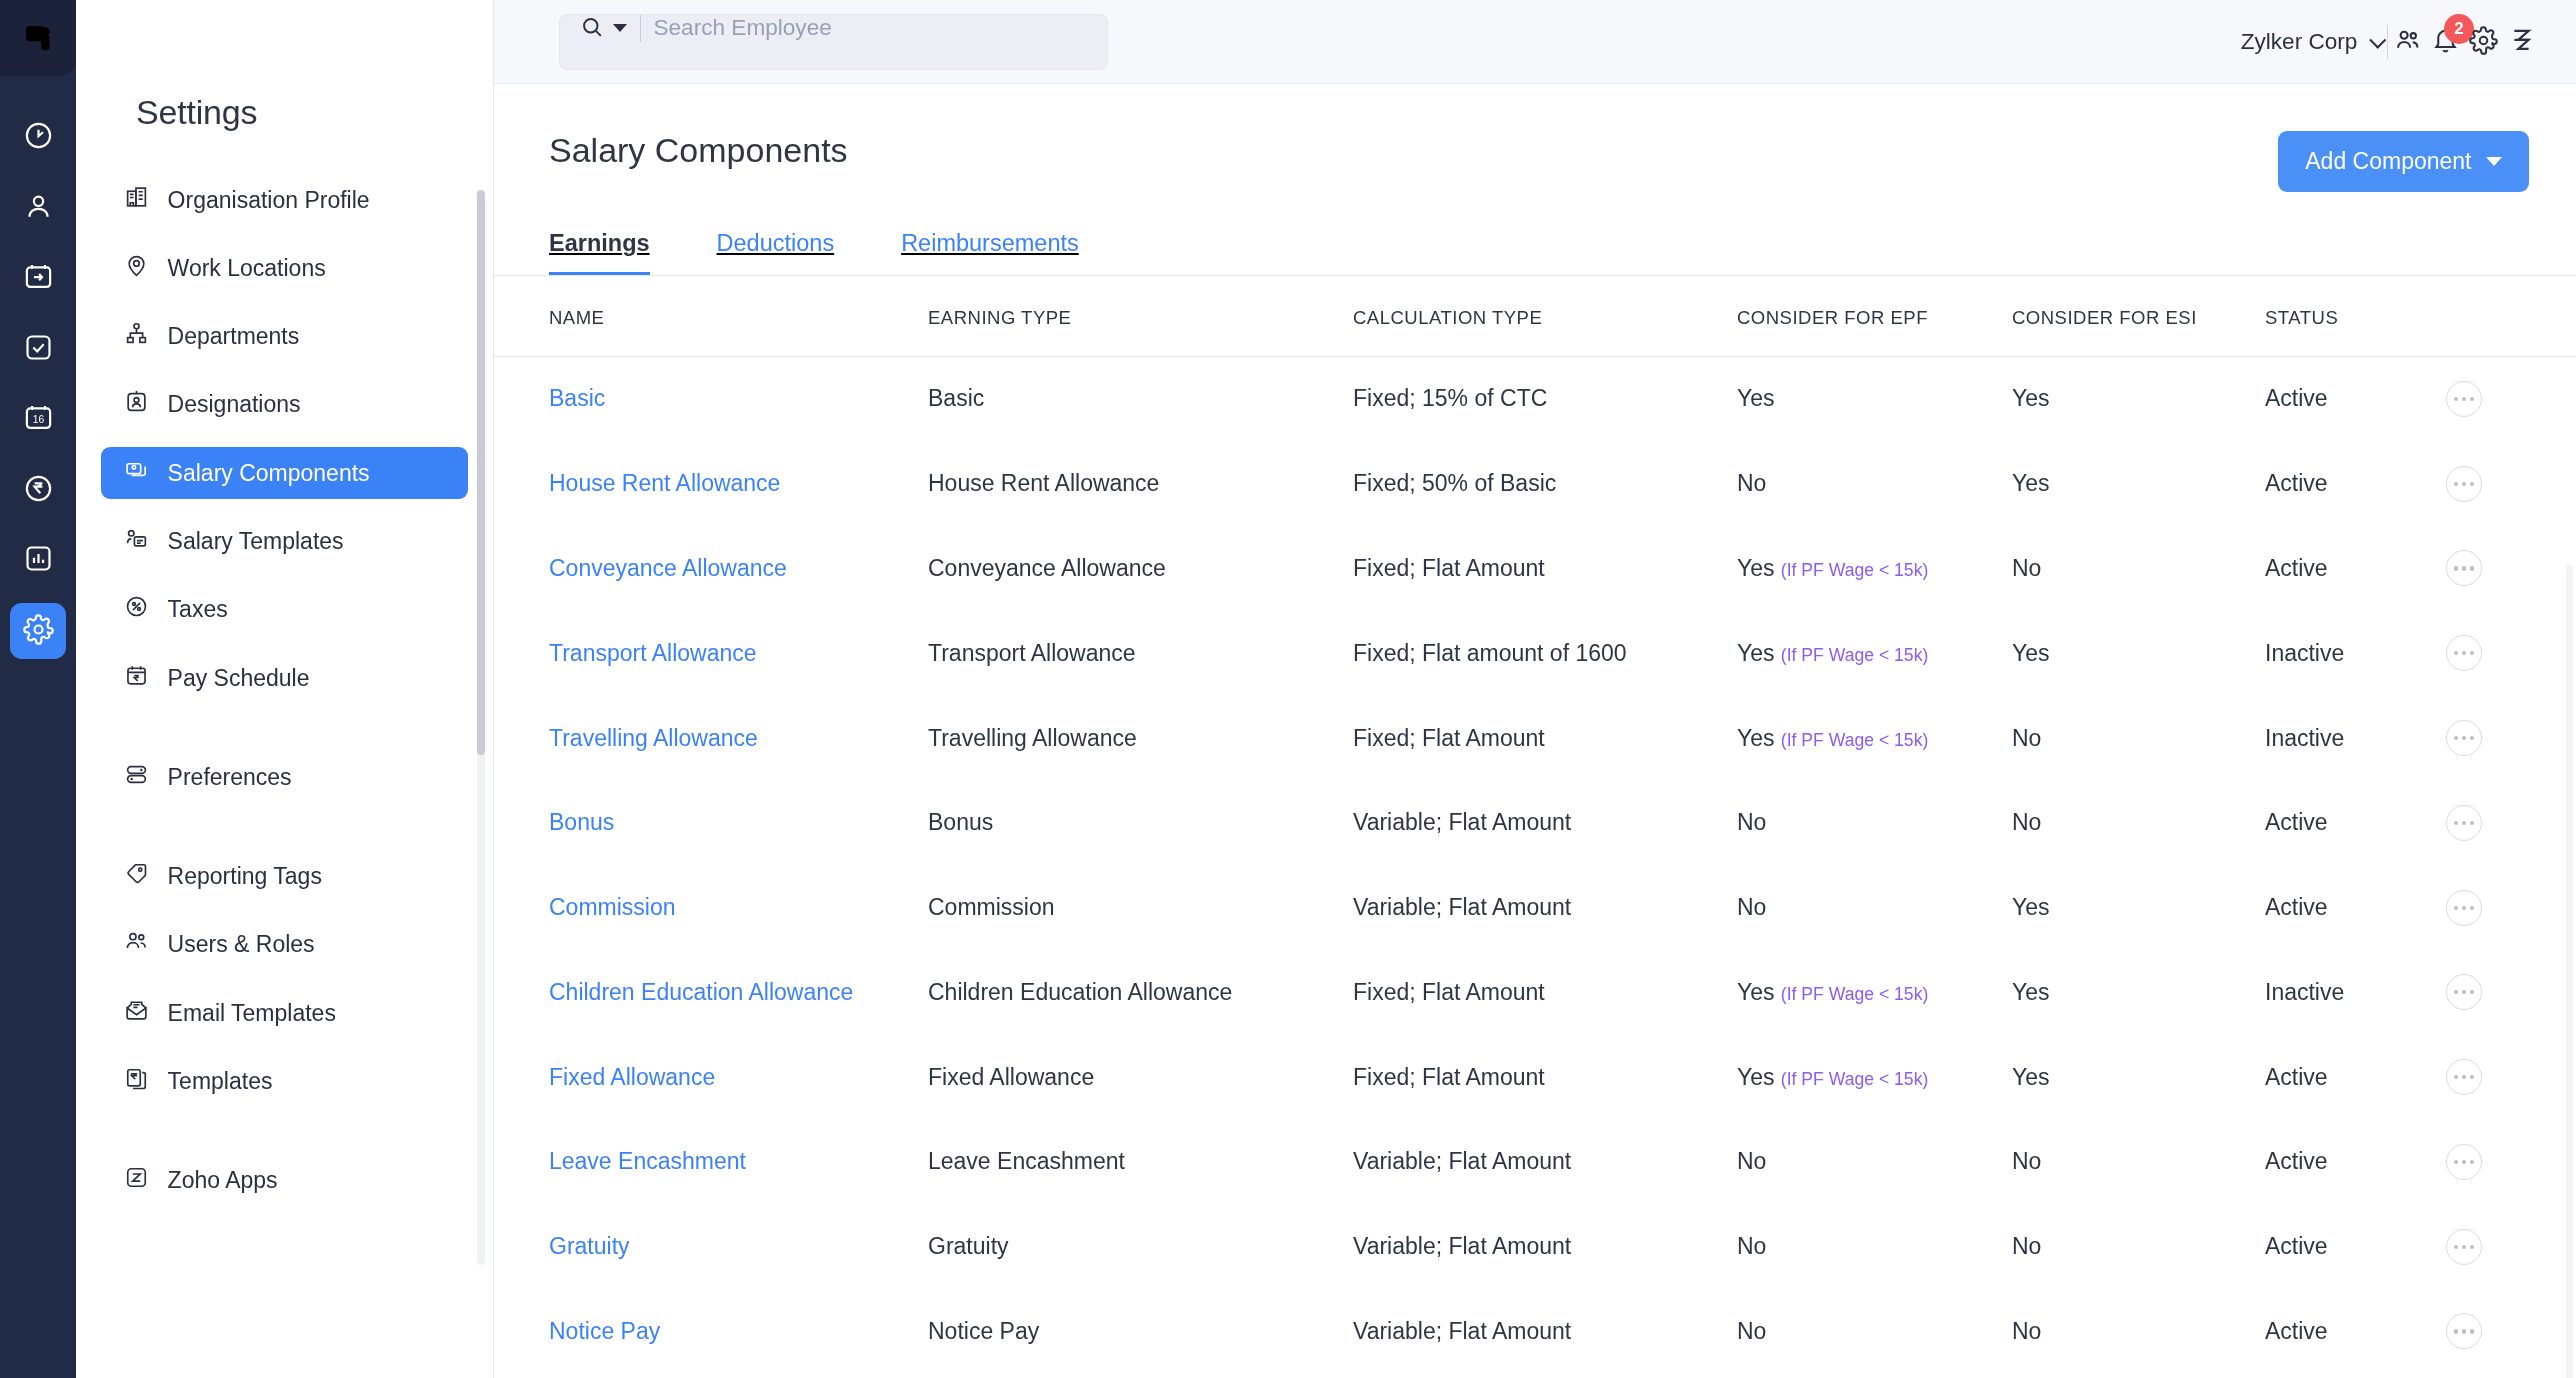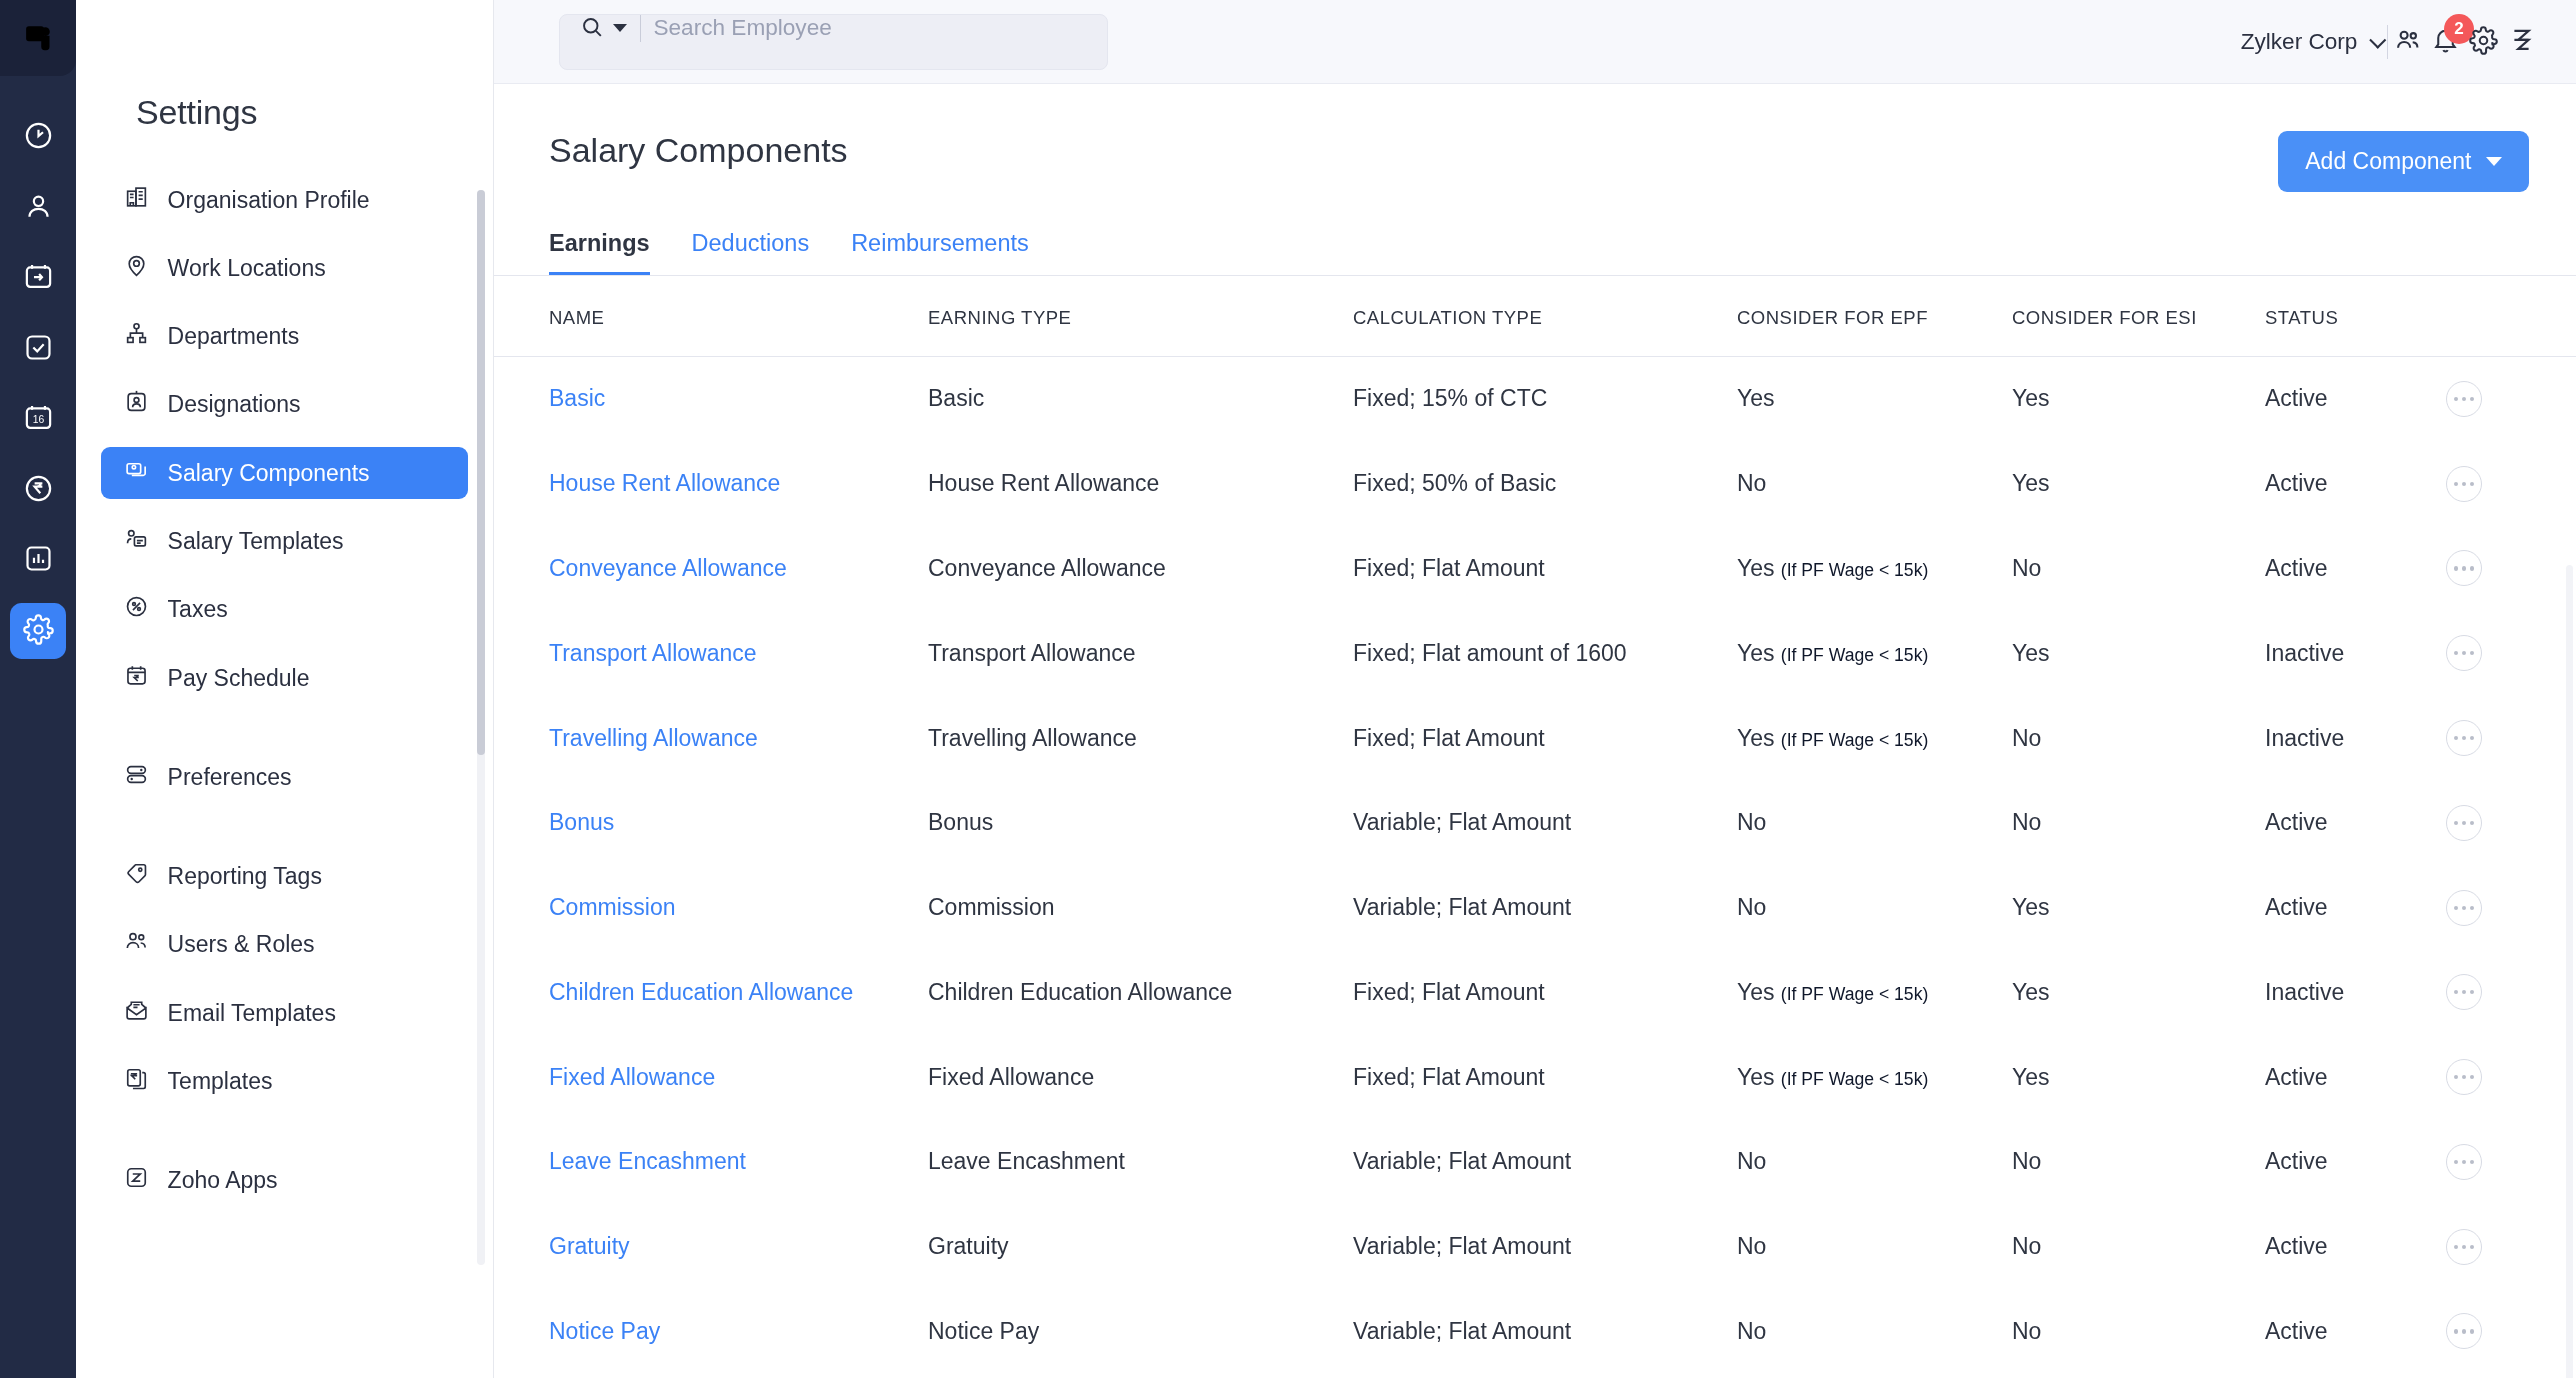--- a/index.html
+++ b/index.html
@@ -112,22 +112,23 @@
   .add-btn {
     background: #4a90f7; color: #fff; border: none; border-radius: 9px;
     height: 61px; padding: 0 27px; font-size: 23px;
     font-family: "Liberation Sans", sans-serif; cursor: pointer;
     display: flex; align-items: center; gap: 14.5px;
   }
   .add-btn .dcaret { width: 0; height: 0; border-left: 8.1px solid transparent;
     border-right: 8.1px solid transparent; border-top: 9px solid #fff; }
 
   .tabs {
-    display: flex; gap: 42px; padding: 0 0 0 55px; margin-top: 38px;
+    display: flex; gap: 67px; padding: 0 0 0 55px; margin-top: 38px;
     border-bottom: 0.9px solid #e4e6ee;
+    text-decoration: underline;
   }
   .tab {
     font-size: 23.5px; color: #3b82f6; cursor: pointer;
     padding-bottom: 15.4px; border-bottom: 3.6px solid transparent; margin-bottom: -0.9px;
   }
   .tab.active { color: #2f3542; border-bottom-color: #3b82f6; font-weight: 600; }
 
   table.grid { width: 100%; border-collapse: collapse; table-layout: fixed; }
   table.grid th {
     text-align: left; font-size: 18.5px; color: #2f3542; font-weight: 400;
@@ -139,21 +140,21 @@
     vertical-align: middle;
   }
   .c-name   { width: 434px; }
   .c-etype  { width: 425px; }
   .c-calc   { width: 384px; }
   .c-epf    { width: 275px; }
   .c-esi    { width: 253px; }
   .c-status { width: 181px; }
   .c-act    { width: 135px; }
   td.name a { color: #3b82f6; text-decoration: none; cursor: pointer; }
-  .pfnote { font-size: 17.6px; color: #0f172a; margin-left: 6.3px; }
+  .pfnote { font-size: 17.6px; color: #8b5cf6; margin-left: 6.3px; }
   .status-active { color: #2aac38; }
   .status-inactive { color: #a6aab6; }
   .dots {
     width: 36px; height: 36px; border: 1.4px solid #d8dbe4; border-radius: 50%;
     display: flex; align-items: center; justify-content: center; gap: 3.6px;
     cursor: pointer;
   }
   .dots i { width: 4.1px; height: 4.1px; background: #b9bdc9; border-radius: 50%; display:block; }
   .main-scroll-track {
     position: absolute; right: 2.7px; top: 289px; width: 7.2px; height: 1084px;

